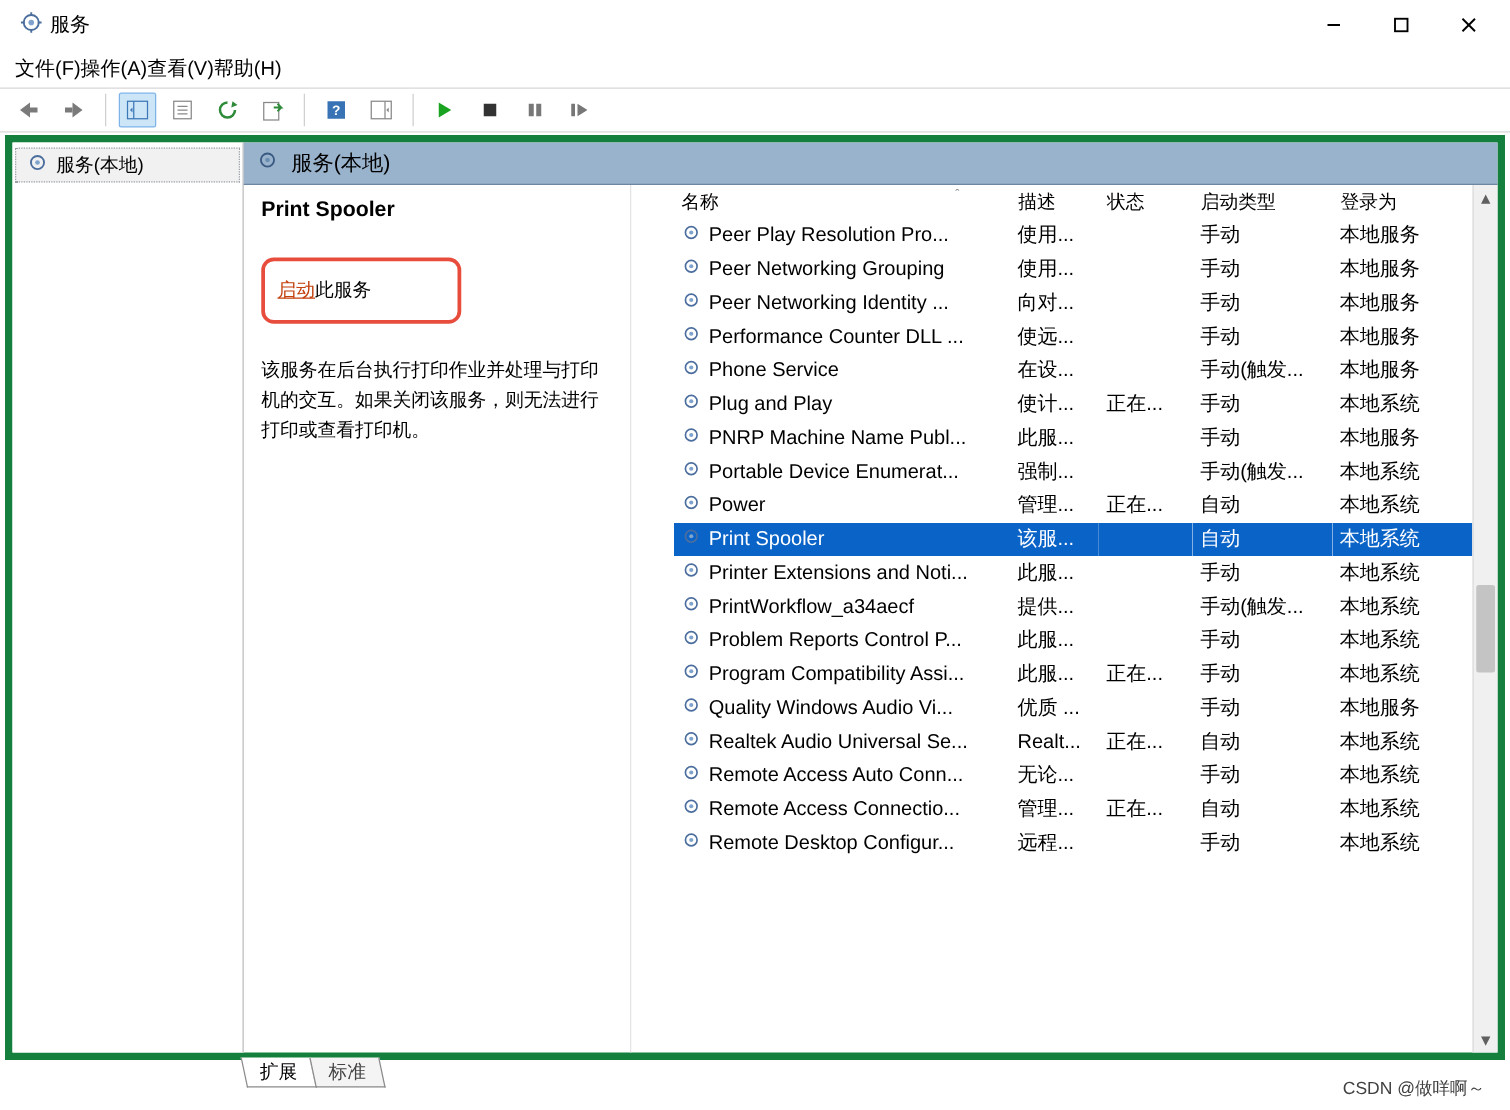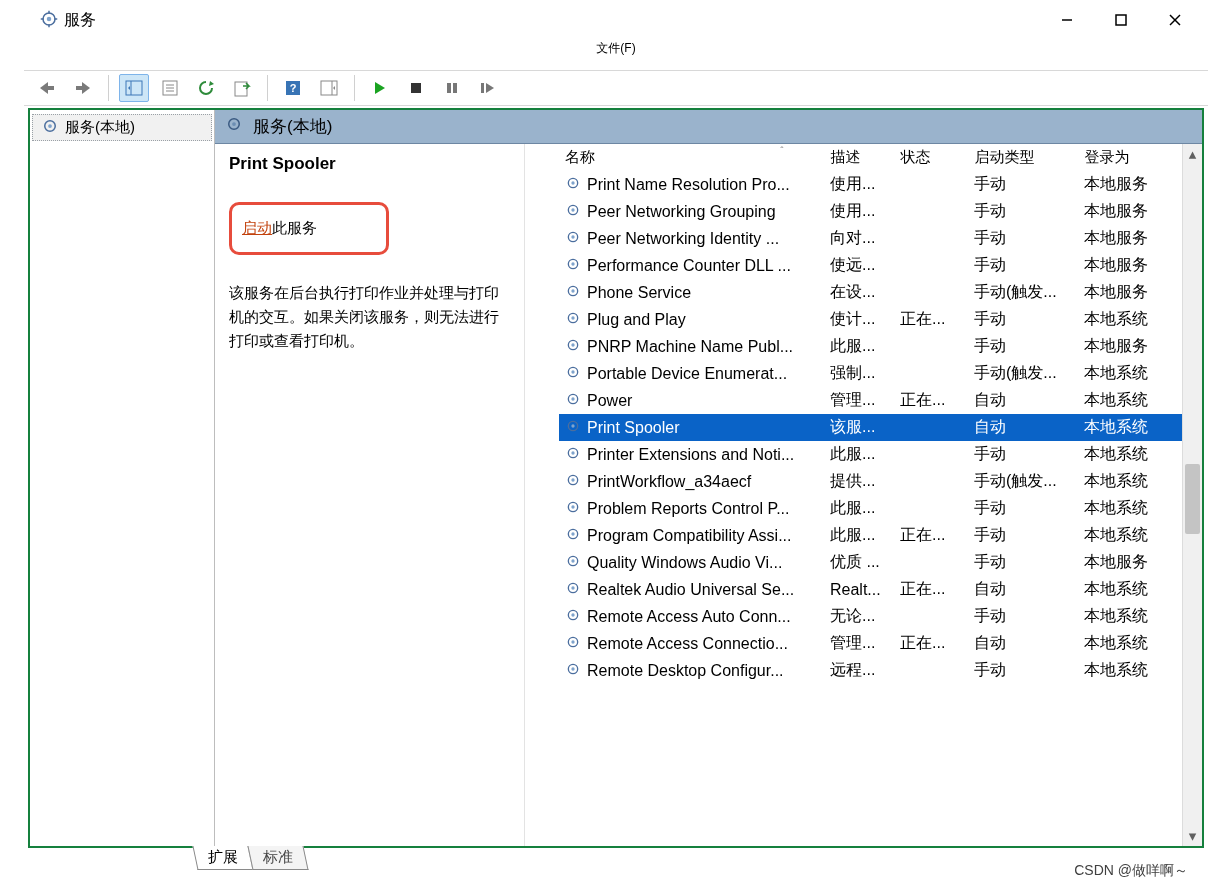--- a/index.html
+++ b/index.html
@@ -1,39 +1,39 @@
 <!DOCTYPE html>
 <html><head>
 <meta charset="utf-8">
 <style>
   * { box-sizing: border-box; }
   html, body { margin: 0; padding: 0; height: 100%; font-family: "Microsoft YaHei", "Segoe UI", Tahoma, sans-serif; font-size: 15px; color: #000; background: #fff; }
-  .window { width: 1208px; height: 888px; display: flex; flex-direction: column; background: #fff; position: relative; padding-left: 24px; }
+  .window { width: 1208px; height: 888px; display: flex; flex-direction: column; background: #fff; position: relative; }
 
   
   .titlebar { height: 40px; display: flex; align-items: center; padding: 0 6px; }
   .titlebar .title-icon { margin: 0 6px 0 10px; }
   .titlebar .title-text { font-size: 16px; flex: 0 0 auto; }
   .titlebar .spacer { flex: 1; }
   .titlebar .win-btn { width: 54px; height: 36px; display: flex; align-items: center; justify-content: center; }
   .titlebar .win-btn svg { stroke: #000; }
 
   
-  .menubar { height: 30px; display: flex; align-items: center; padding: 0 12px; gap: 18px; font-size: 12px; flex-direction: column; }
+  .menubar { height: 30px; display: flex; align-items: center; padding: 0 12px; font-size: 16px; }
   .menubar span { cursor: default; }
 
   
   .toolbar { height: 36px; border-top: 1px solid #d8d8d8; border-bottom: 1px solid #d8d8d8; display: flex; align-items: center; padding: 0 8px; gap: 6px; background: #fff; }
   .toolbar .sep { width: 1px; height: 26px; background: #d0d0d0; margin: 0 4px; }
   .tb-btn { width: 30px; height: 28px; display: flex; align-items: center; justify-content: center; border: 1px solid transparent; border-radius: 2px; }
   .tb-btn.active { border-color: #7eb4ea; background: #cde6f7; }
   .tb-btn svg { display: block; }
 
   
-  .body { flex: 1; display: flex; border: 2px solid #15803d; margin: 2px 4px 40px 4px; min-height: 0; }
+  .body { flex: 1; display: flex; border: 6px solid #15803d; margin: 2px 4px 40px 4px; min-height: 0; }
   .tree { width: 185px; border-right: 1px solid #bdbdbd; background: #fff; padding: 4px 2px; }
   .tree-item { display: flex; align-items: center; gap: 6px; padding: 2px 8px; border: 1px dotted transparent; }
   .tree-item.sel { border-color: #9aa0a6; background: #f1f1f1; }
 
   .main { flex: 1; display: flex; flex-direction: column; min-width: 0; position: relative; }
   .main-header { background: #9ab3cc; color: #000; display: flex; align-items: center; gap: 10px; height: 34px; padding: 0 10px; border-bottom: 1px solid #6d87a3; }
   .main-header span { font-size: 17px; }
 
   .main-body { flex: 1; display: flex; min-height: 0; }
 
@@ -252,21 +252,21 @@
                 </tr>
               </thead>
               <tbody id="svc-body">
                   <tr>
                     <td>
                       <div class="name-cell">
                         <span><svg viewBox="0 0 24 24" width="16" height="16">
                             <circle cx="12" cy="12" r="7" fill="none" stroke="#4b6e9e" stroke-width="2"></circle>
                             <circle cx="12" cy="12" r="2.5" fill="#7fa3cc"></circle>
                           </svg></span>
-                        <span>Print Name Resolution Pro...</span>
+                        <span>Peer Play Resolution Pro...</span>
                       </div>
                     </td>
                     <td>使用...</td>
                     <td></td>
                     <td>手动</td>
                     <td>本地服务</td>
                   </tr>
                   <tr>
                     <td>
                       <div class="name-cell">

